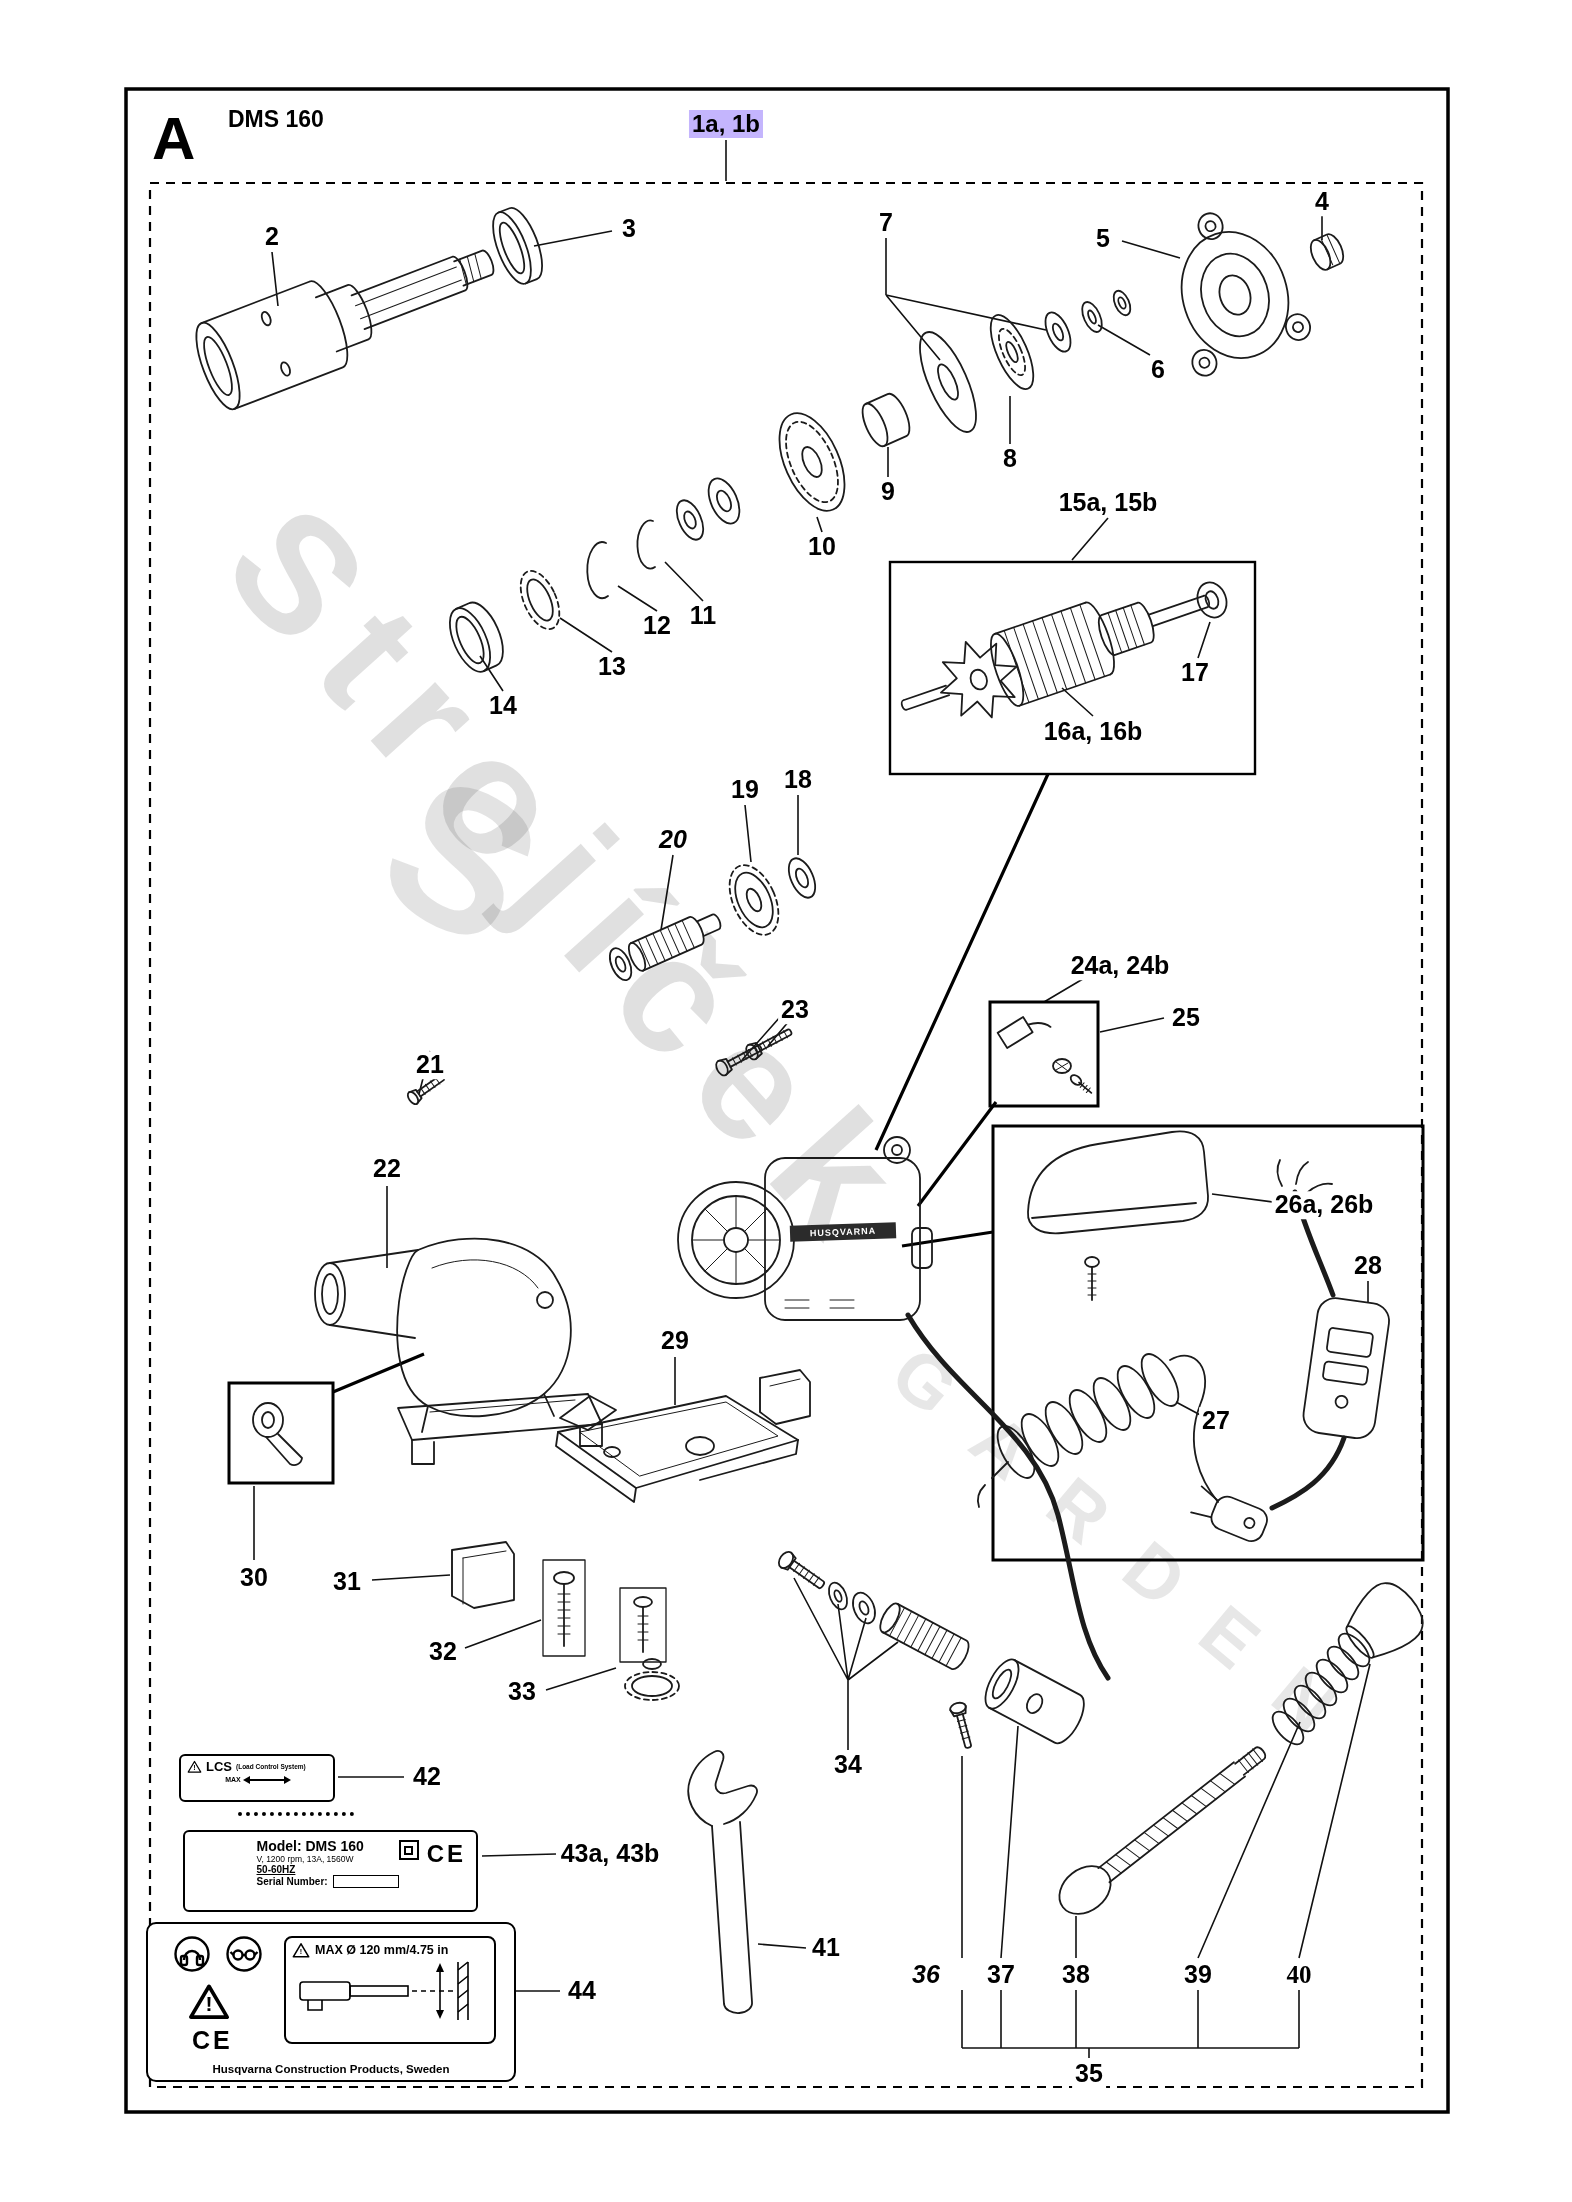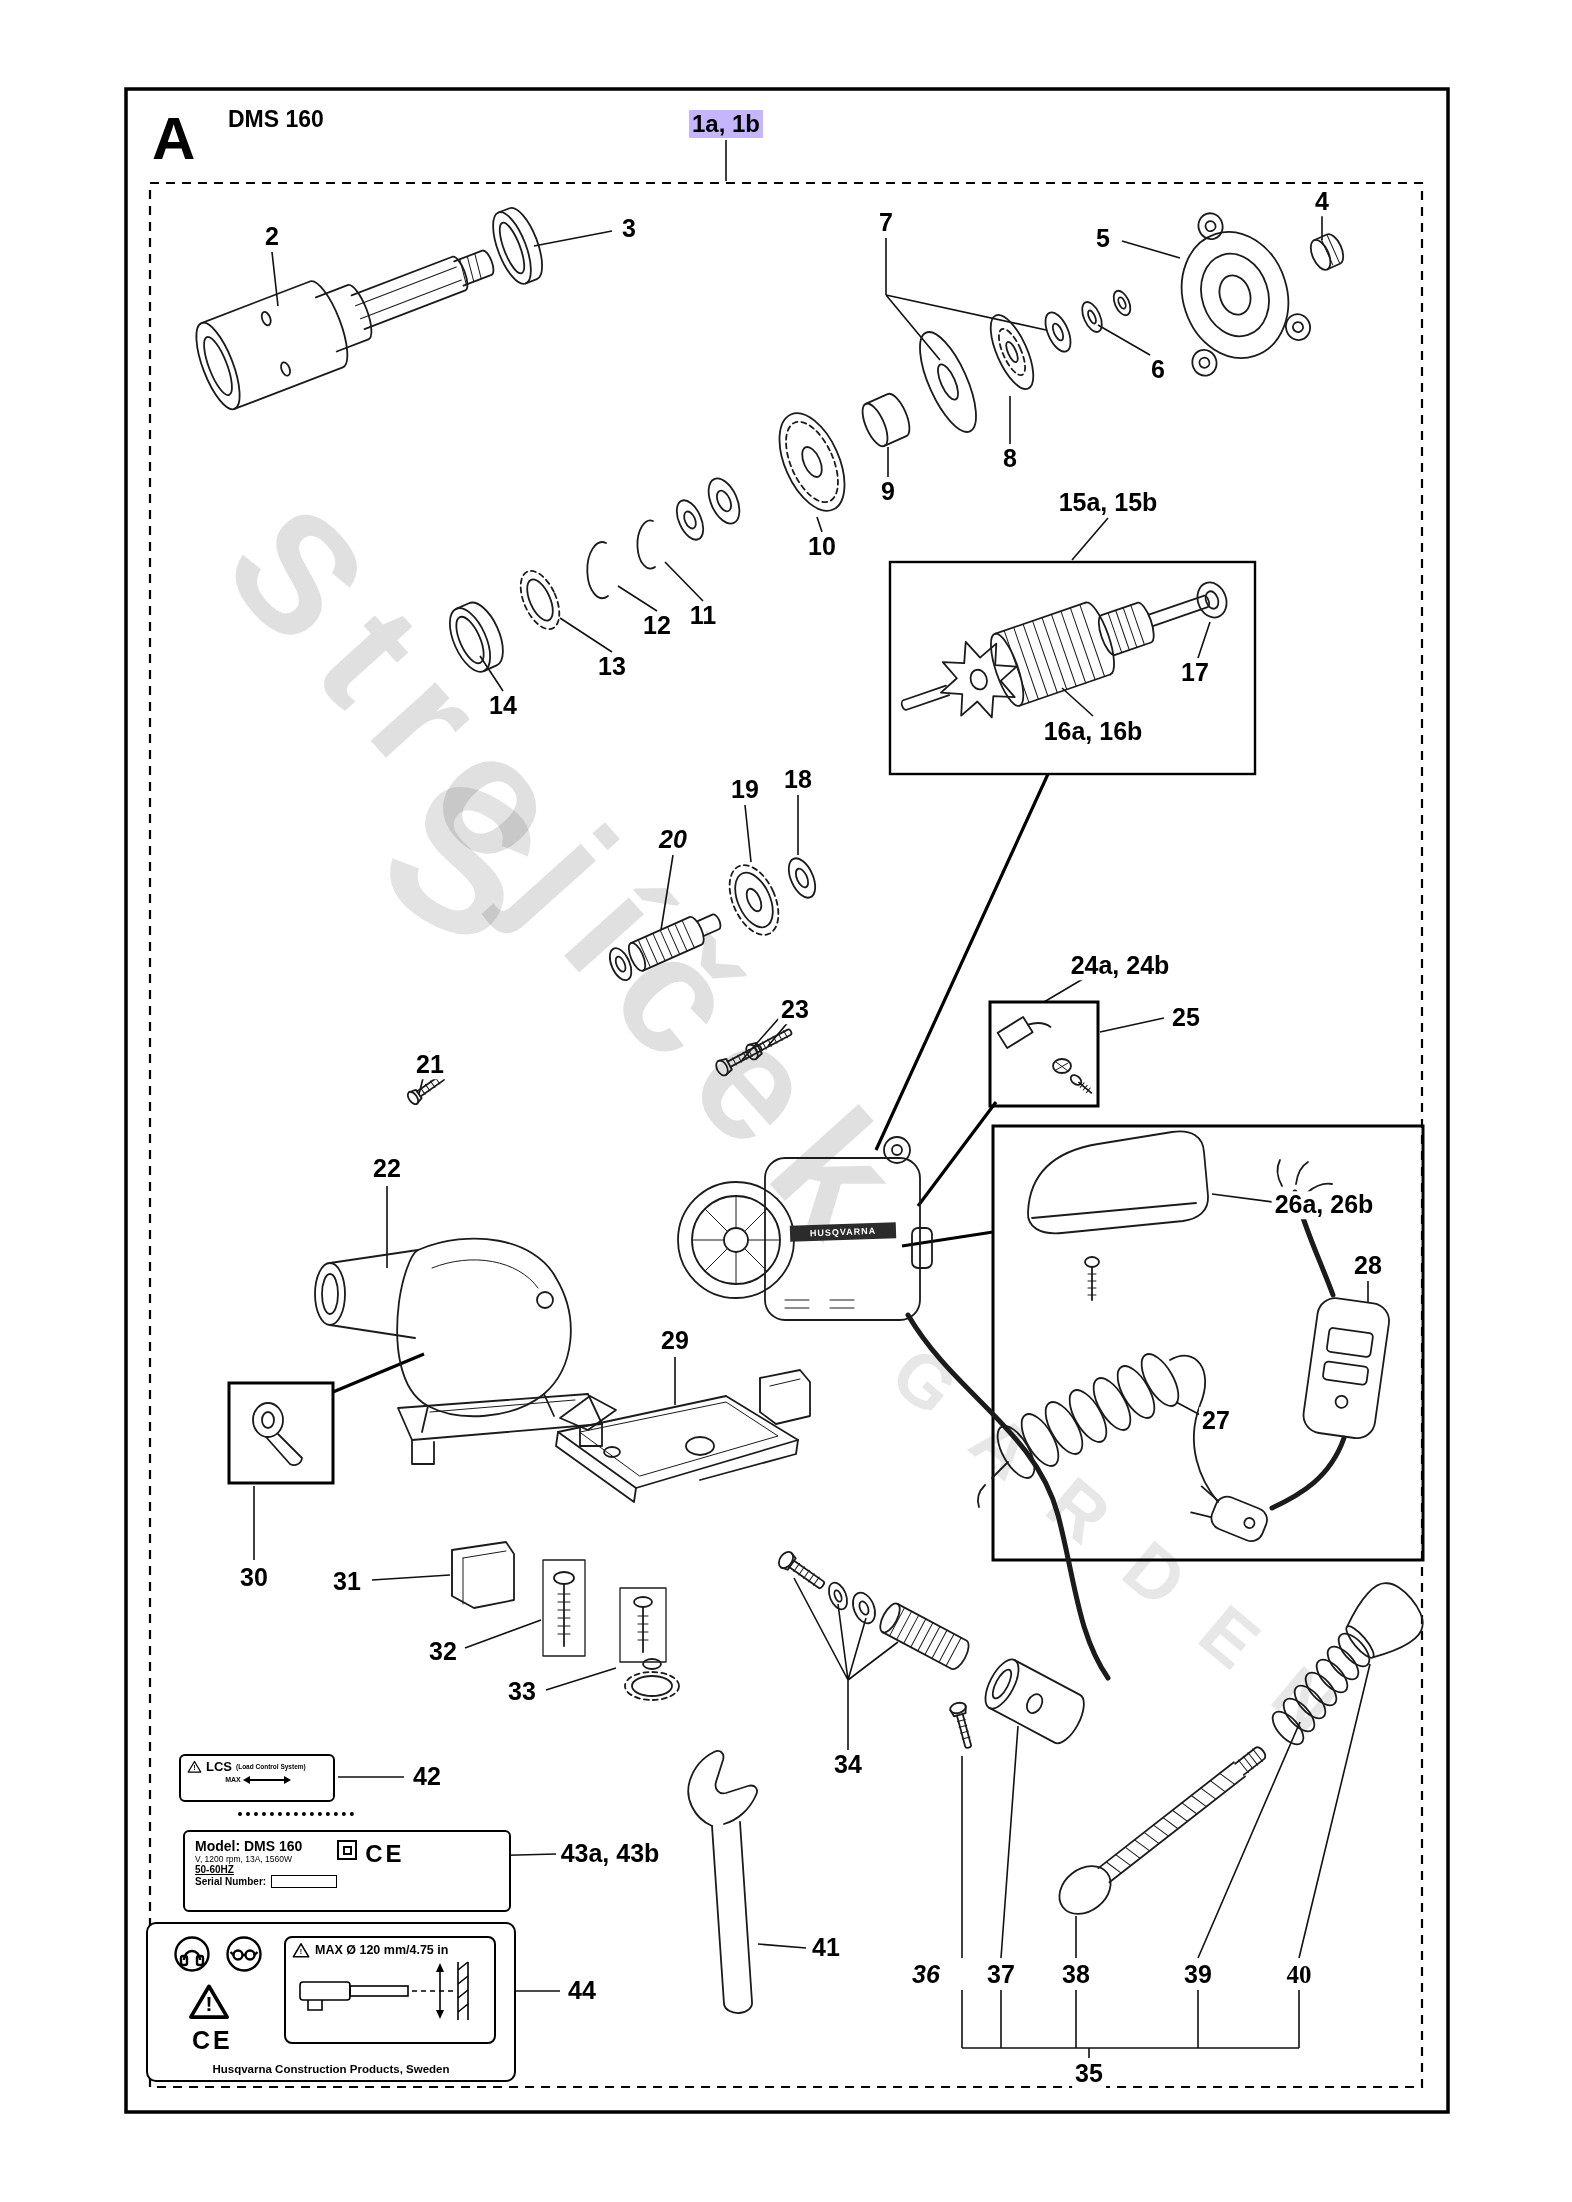--- a/index.html
+++ b/index.html
@@ -29,21 +29,21 @@
   .lcs-row1{display:flex;align-items:center;gap:4px;}
   .lcs-title{font-size:13px;font-weight:bold;}
   .lcs-sub{font-size:6.5px;font-weight:bold;}
   .lcs-row2{display:flex;align-items:center;justify-content:center;gap:4px;margin-top:2px;}
   .lcs-max{font-size:7px;font-weight:bold;}
   .dbl-arrow{display:inline-block;width:44px;height:0;border-top:2px solid #000;position:relative;}
   .dbl-arrow:before,.dbl-arrow:after{content:"";position:absolute;top:-5px;width:0;height:0;border-top:4px solid transparent;border-bottom:4px solid transparent;}
   .dbl-arrow:before{left:-2px;border-right:7px solid #000;}
   .dbl-arrow:after{right:-2px;border-left:7px solid #000;}
   #dotted-line{position:absolute;left:238px;top:1812px;width:116px;border-top:4px dotted #000;z-index:3;}
-  #model-plate{left:183px;top:1830px;width:328px;height:82px;padding:6px 10px;display:flex;justify-content:flex-start;}
+  #model-plate{left:183px;top:1830px;width:295px;height:82px;padding:6px 10px;display:flex;justify-content:flex-end;}
   .mp-l1{font-size:14px;font-weight:bold;}
   .mp-l2{font-size:8.5px;}
   .mp-l3{font-size:10px;font-weight:bold;text-decoration:underline;}
   .mp-l4{font-size:10px;font-weight:bold;display:flex;align-items:center;gap:5px;}
   .serial-box{display:inline-block;width:64px;height:11px;border:1.5px solid #000;}
   .mp-icons{display:flex;gap:8px;align-items:flex-start;padding-top:2px;}
   .dbl-square{width:20px;height:20px;border:2.5px solid #000;display:flex;align-items:center;justify-content:center;box-sizing:border-box;}
   .dbl-square>span{display:block;width:9px;height:9px;border:2px solid #000;box-sizing:border-box;}
   .mp-ce{font-size:24px;font-weight:bold;letter-spacing:3px;}
   #safety-box{left:146px;top:1922px;width:370px;height:160px;border-radius:10px;}

